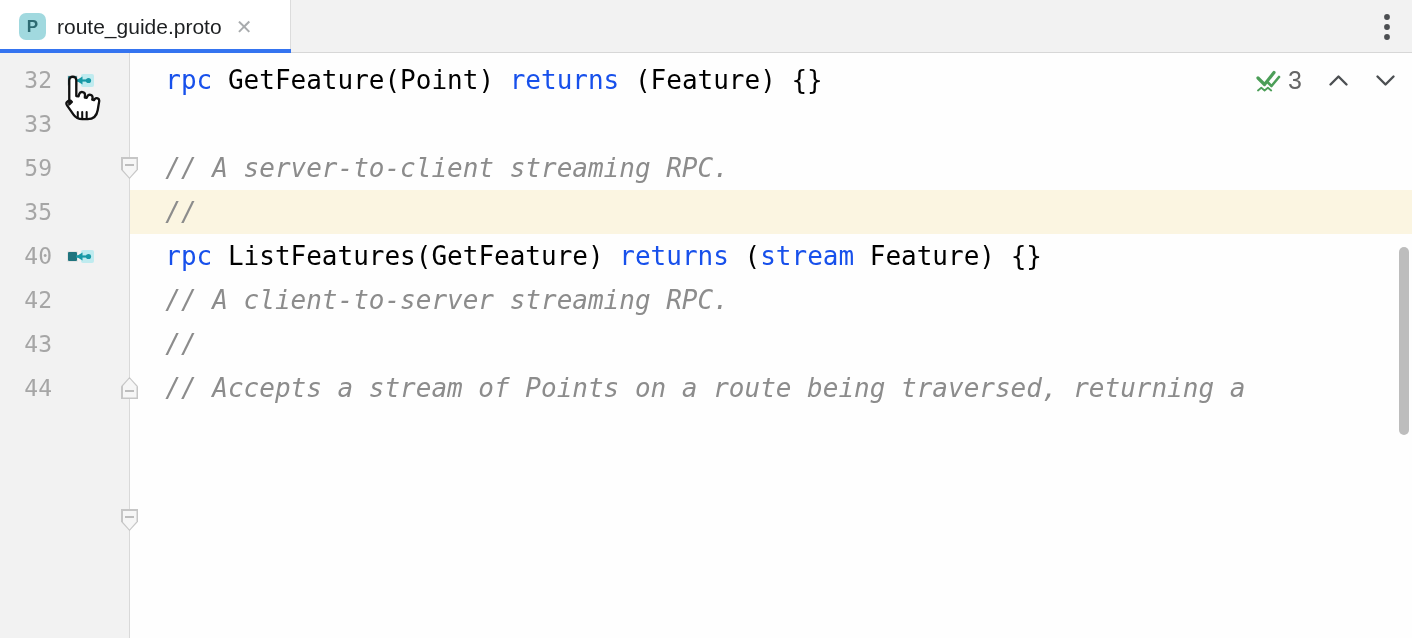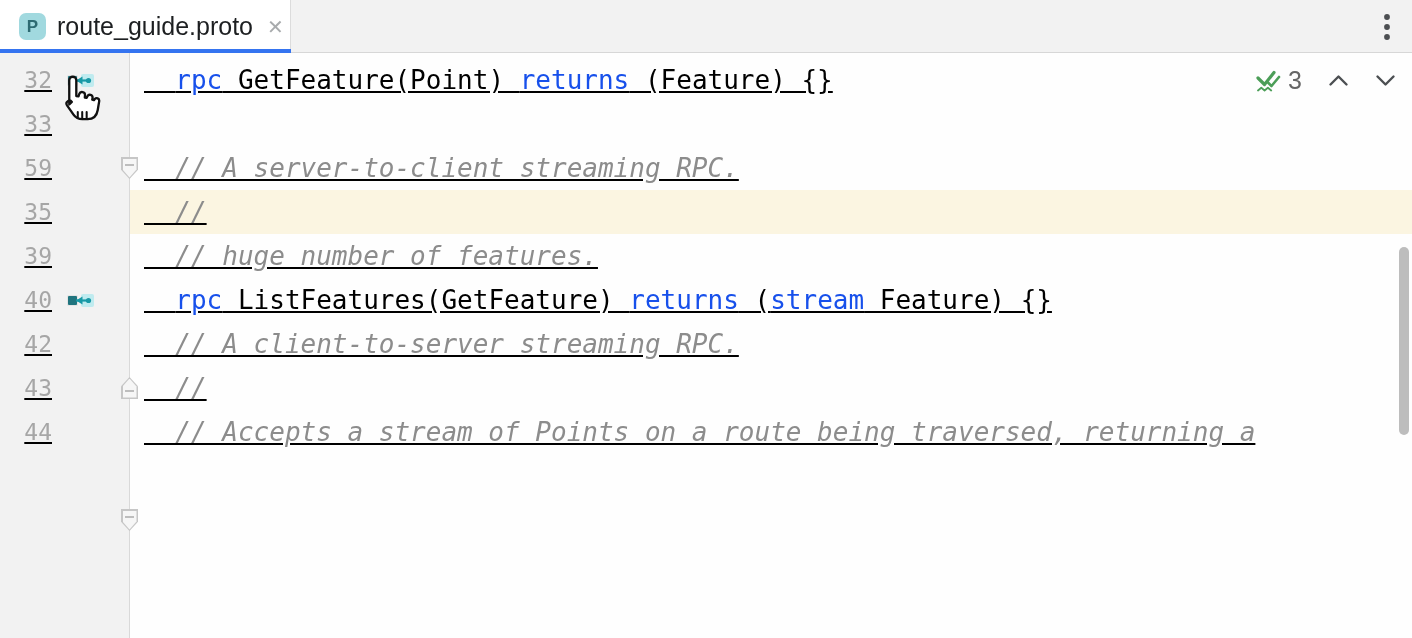--- a/index.html
+++ b/index.html
@@ -8,39 +8,39 @@
   .app { position:relative; width:1412px; height:638px; }
 
   
   .tabbar { position:absolute; top:0; left:0; right:0; height:53px;
             background:#f2f2f2; border-bottom:1px solid #d7d7d7; }
   .tab { position:absolute; top:0; left:0; width:291px; height:53px; background:#ffffff;
          border-right:1px solid #dcdcdc; display:flex; align-items:center; padding:0 16px 0 19px; }
   .tab-underline { position:absolute; left:0; bottom:-1px; width:291px; height:4px; background:#3574F0; }
   .file-icon { width:27px; height:27px; border-radius:7px; background:#A1D9DF; color:#2d6a72;
                font-size:17px; font-weight:bold; display:flex; align-items:center; justify-content:center; flex:none; }
-  .tab-title { margin-left:11px; font-size:25px; color:#1d1f21; white-space:nowrap; }
+  .tab-title { margin-left:11px; font-size:21px; color:#1d1f21; white-space:nowrap; }
   .tab-close { margin-left:14px; font-size:20px; color:#a8abad; line-height:1; cursor:default; }
   .kebab { position:absolute; right:14px; top:13px; width:22px; height:28px;
            display:flex; align-items:center; justify-content:center; }
 
   
   .editor { position:absolute; top:53px; left:0; right:0; bottom:0; background:#fefefe; }
   .gutter-bg { position:absolute; left:0; top:0; bottom:0; width:129px; background:#f2f2f2; }
   .gutter-sep { position:absolute; left:129px; top:0; bottom:0; width:1px; background:#d9d9d9; }
 
   .rows { position:relative; padding-top:5px; z-index:1; }
-  .row { height:44px; display:flex; align-items:center; position:relative;text-decoration:underline; }
+  .row { height:44px; display:flex; align-items:center; position:relative; }
   .row.hl { background:linear-gradient(to right, rgba(0,0,0,0) 130px, #FBF5E1 130px); }
   .lnum { width:52px; flex:none; text-align:right; color:#a6a6a6;
           font:23px/44px "DejaVu Sans Mono","Liberation Mono",monospace; }
   .gcell { width:77px; flex:none; display:flex; align-items:center; padding-left:15px; }
   .code { flex:1; white-space:pre; overflow:hidden;
           font:26px/44px "DejaVu Sans Mono","Liberation Mono",monospace;
-          color:#000; padding-left:15px; }
+          color:#000; padding-left:5px; }
   .code .kw { color:#1750EB; }
   .code .comment { color:#8C8C8C; font-style:italic; }
   .code .plain { color:#000; }
 
   
   .fold-layer { position:absolute; inset:0; z-index:2; pointer-events:none; }
   .fold { position:absolute; left:121px; width:17px; height:22px; pointer-events:auto; }
   .fold i { position:absolute; inset:0; background:#c6c6c6; }
   .fold i:after { content:""; position:absolute; inset:1.5px; background:#f6f6f6; }
   .fold.down i, .fold.down i:after { clip-path:polygon(0 0,100% 0,100% 58%,50% 100%,0 58%); }
@@ -112,25 +112,20 @@
           <span class="lnum">59</span>
           <span class="gcell"></span>
           <span class="code"><span class="comment">  // A server-to-client streaming RPC.</span></span>
         </div>
         <div class="row hl">
           <span class="lnum">35</span>
           <span class="gcell"></span>
           <span class="code"><span class="comment">  //</span></span>
         </div>
         <div class="row">
-          <span class="lnum">39</span>
-          <span class="gcell"></span>
-          <span class="code"><span class="comment">  // huge number of features.</span></span>
-        </div>
-        <div class="row">
           <span class="lnum">40</span>
           <span class="gcell">
             <svg width="27" height="15" viewBox="0 0 27 15">
               <rect x="14" y="1" width="13" height="13" rx="2" fill="#BFEBEF"></rect>
               <rect x="0" y="2" width="11" height="11" rx="1.5" fill="#d9d9d9" opacity="0.55"></rect>
               <rect x="1" y="3" width="9" height="9" rx="1" fill="#20747E"></rect>
               <line x1="9" y1="7.5" x2="21" y2="7.5" stroke="#1899A6" stroke-width="2.2"></line>
               <polygon points="9,7.5 15.5,3.6 15.5,11.4" fill="#1899A6"></polygon>
               <circle cx="21.5" cy="7.5" r="2.6" fill="#1899A6"></circle>
             </svg>

